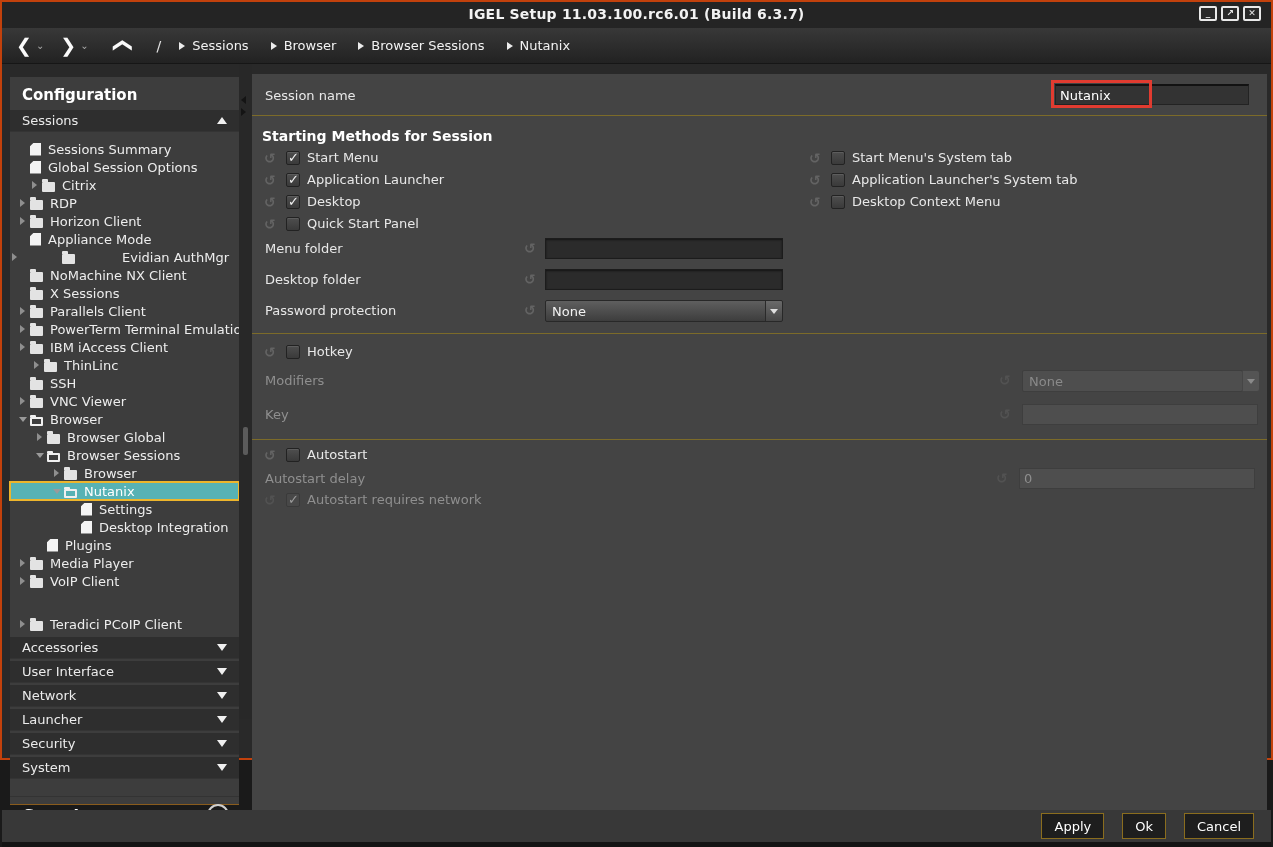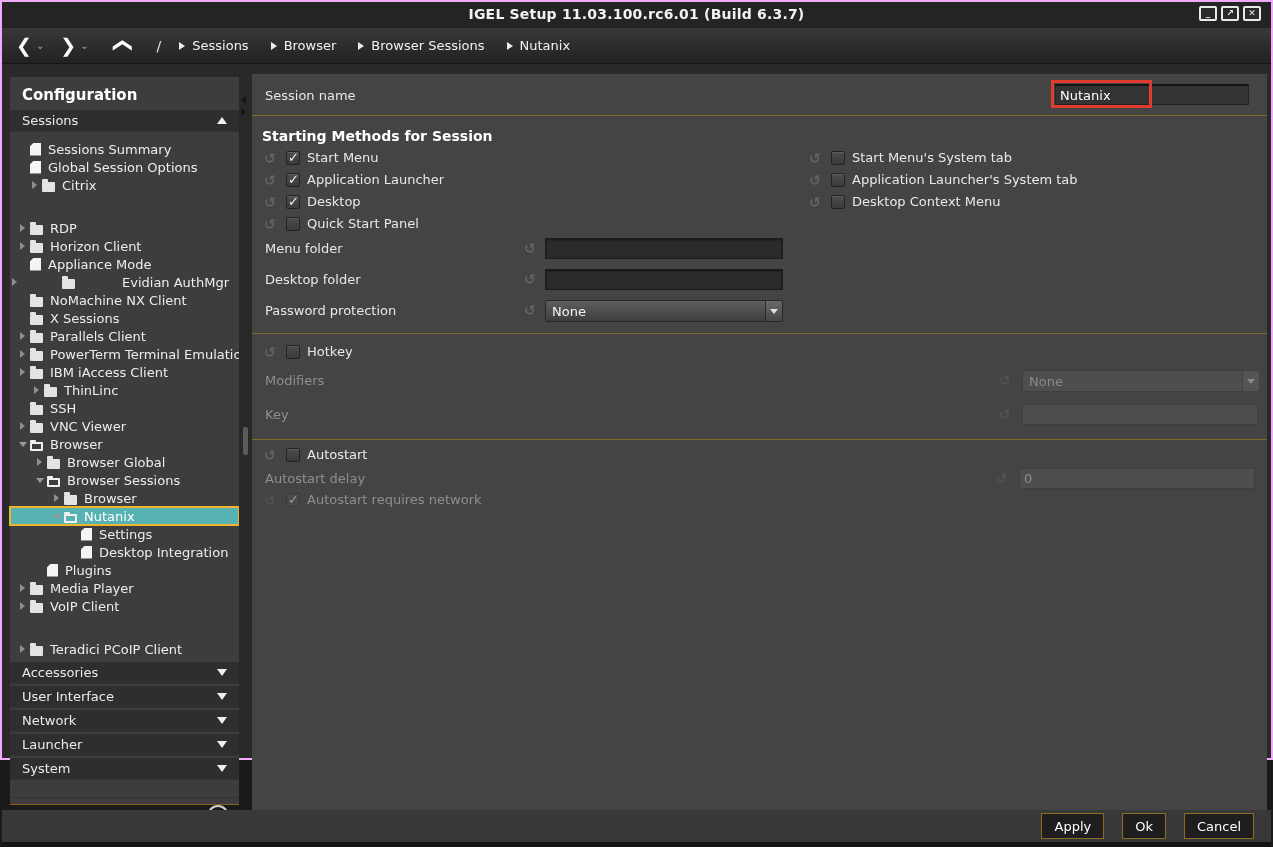--- a/index.html
+++ b/index.html
@@ -1,17 +1,17 @@
 <!DOCTYPE html>
 <html><head>
 <meta charset="utf-8">
 <style>
   * { margin:0; padding:0; box-sizing:border-box; }
   html,body { width:1273px; height:847px; background:#1a1a1a; font-family:"DejaVu Sans","Liberation Sans",sans-serif; overflow:hidden; }
-  .window { position:absolute; left:0; top:0; width:1273px; height:760px; border:2px solid #f0abfc; background:#292929; }
+  .window { position:absolute; left:0; top:0; width:1273px; height:760px; border:2px solid #c2410c; background:#292929; }
 
   
   .titlebar { position:absolute; left:0; top:0; right:0; height:26px; background:#242424; }
   .title { position:absolute; left:0; right:0; top:4px; text-align:center; color:#f2f2f2; font-size:14px; font-weight:bold; letter-spacing:.2px; }
   .win-controls { position:absolute; right:10px; top:4px; display:flex; gap:4px; }
   .winbtn { width:18px; height:15px; border:2px solid #e9e9e9; border-radius:2px; color:#e9e9e9; display:flex; align-items:center; justify-content:center; font-size:9px; font-weight:bold; line-height:1; background:#2a2a2a; }
   .winbtn.min span { align-self:flex-end; margin-bottom:1px; }
 
   
   .navbar { position:absolute; left:0; top:26px; right:0; height:36px; background:linear-gradient(#383838,#222222); border-bottom:1px solid #161616; display:flex; align-items:center; color:#ededed; }
@@ -160,21 +160,21 @@
           <span class="ticon page"></span>
           <span class="tlabel">Global Session Options</span>
         </div>
         <div class="tree-row" style="padding-left: 20px;">
           <span class="exp-slot">
             <span class="exp-r"></span>
           </span>
           <span class="ticon folder"></span>
           <span class="tlabel">Citrix</span>
         </div>
-        <div class="tree-row" style="padding-left: 8px; margin-top: 25px;">
+        <div class="tree-row" style="padding-left: 8px;">
           <span class="exp-slot">
             <span class="exp-r"></span>
           </span>
           <span class="ticon folder"></span>
           <span class="tlabel">RDP</span>
         </div>
         <div class="tree-row" style="padding-left: 8px;">
           <span class="exp-slot">
             <span class="exp-r"></span>
           </span>
@@ -323,20 +323,24 @@
         <div class="sec-header">
           <span>User Interface</span>
           <span class="tri down"></span>
         </div>
         <div class="sec-header">
           <span>Network</span>
           <span class="tri down"></span>
         </div>
         <div class="sec-header">
           <span>Launcher</span>
+          <span class="tri down"></span>
+        </div>
+        <div class="sec-header">
+          <span>Security</span>
           <span class="tri down"></span>
         </div>
         <div class="sec-header">
           <span>System</span>
           <span class="tri down"></span>
         </div>
       </div>
     <div class="spacer14"></div>
     <div class="search-header">
       <span class="search-label">Search</span>

